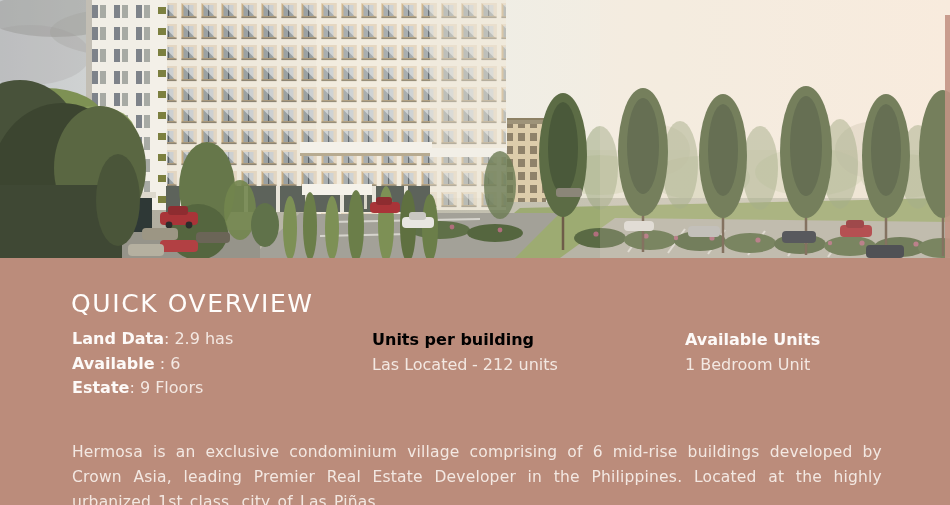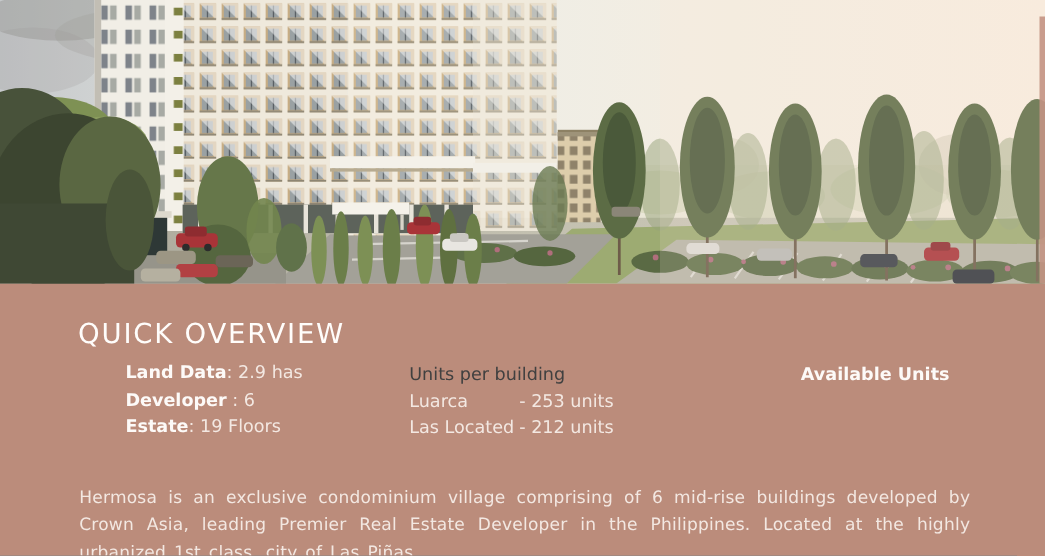--- a/index.html
+++ b/index.html
@@ -10,27 +10,27 @@
   }
   
   .hero{position:absolute;top:0;left:0;width:950px;height:258px;overflow:hidden;}
   .hero svg{display:block;}
   
   .panel{position:absolute;top:258px;left:0;width:950px;height:247px;background:#bb8c7b;color:#f3e8e2;}
   .panel h1{
     position:absolute;left:71px;top:31px;margin:0;
     font-size:25px;font-weight:400;letter-spacing:1.6px;color:#fffdfb;
   }
-  .facts{position:absolute;left:72px;top:69px;font-size:16px;line-height:24.5px;margin-left:42px;}
+  .facts{position:absolute;left:72px;top:69px;font-size:16px;line-height:24.5px;}
   .facts .b{font-weight:700;color:#fdfaf8;}
   .units{position:absolute;left:372px;top:70px;font-size:16px;line-height:24.5px;}
-  .units .hd{font-weight:400;color:#404040;}
+  .units .hd{font-weight:700;color:#000000;}
   .urow .uname{display:inline-block;width:100px;}
   .available{position:absolute;left:685px;top:70px;font-size:16px;line-height:24.5px;}
-  .available .hd{font-weight:700;color:#fdfaf8;margin-left:43px;}
+  .available .hd{font-weight:700;color:#fdfaf8;}
   .desc{
     position:absolute;left:72px;top:182px;width:810px;margin:0;
     font-size:15.5px;line-height:25px;text-align:justify;color:#f3e8e2;
     letter-spacing:.2px; word-spacing:2px;
   }
 </style>
 </head>
 <body>
 
 <div class="page">
@@ -275,36 +275,34 @@
   </div>
 
   <section class="panel">
     <h1>QUICK OVERVIEW</h1>
 
     <div class="facts">
       <div>
         <span class="b">Land Data</span><span>: 2.9 has</span>
       </div>
       <div>
-        <span class="b">Developer</span><span> : 6</span>
+        <span class="b">Available</span><span> : 6</span>
       </div>
       <div>
-        <span class="b">Estate</span><span>: 19 Floors</span>
+        <span class="b">Estate</span><span>: 9 Floors</span>
       </div>
     </div>
 
     <div class="units">
       <div class="hd">Units per building</div>
-      <div class="urow">
-        <span class="uname">Luarca</span><span>- 253 units</span>
-      </div>
       <div class="urow">
         <span class="uname">Las Located</span><span>- 212 units</span>
       </div>
     </div>
 
     <div class="available">
       <div class="hd">Available Units</div>
+      <div>1 Bedroom Unit</div>
     </div>
 
     <p class="desc">Hermosa is an exclusive condominium village comprising of 6 mid-rise buildings developed by Crown Asia, leading Premier Real Estate Developer in the Philippines. Located at the highly urbanized 1st class, city of Las Piñas.</p>
   </section>
 </div>
 
 </body></html>

